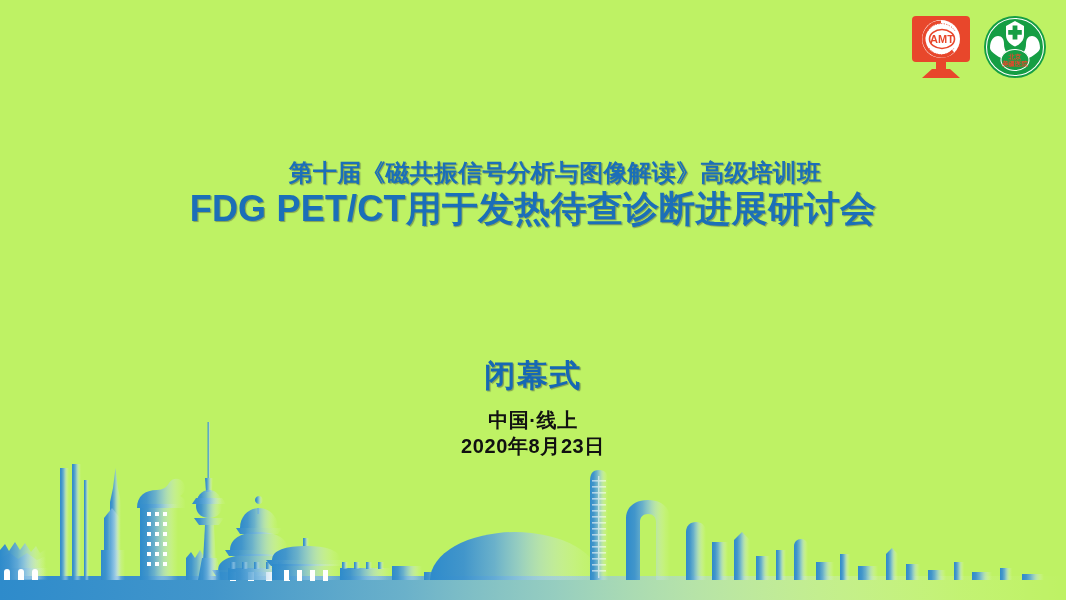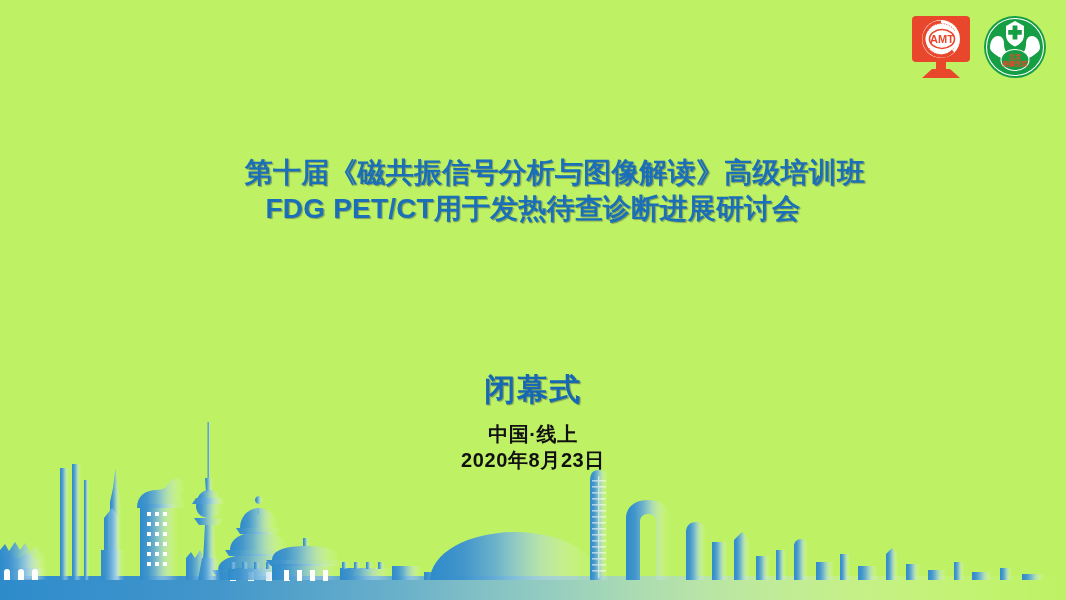--- a/index.html
+++ b/index.html
@@ -49,30 +49,30 @@
   .title-line {
     display: block;
     color: #1B6FB8;
     font-weight: bold;
     letter-spacing: 0.2px;
     white-space: nowrap;
     text-shadow: 1.2px 1.2px 0.8px rgba(40,40,60,0.38);
   }
 
   .t-line-1 { font-size: 29.5px; line-height: 37px; }
-  .t-line-2 { font-size: 28px;   line-height: 36px; padding-left: 44px; }
+  .t-line-2 { font-size: 24px;   line-height: 36px; padding-left: 44px; }
   .t-line-3 { font-size: 28px;   line-height: 36px; }
-  .t-line-4 { font-size: 28px;   line-height: 36px; }
+  .t-line-4 { font-size: 36px;   line-height: 36px; }
 
   
   #ceremony-block {
     position: absolute;
     left: 0;
     right: 0;
-    top: 371px;
+    top: 357px;
     text-align: center;
   }
 
   #ceremony-heading {
     display: block;
     color: #1668B4;
     font-weight: bold;
     font-size: 31px;
     line-height: 38px;
     letter-spacing: 1.5px;

